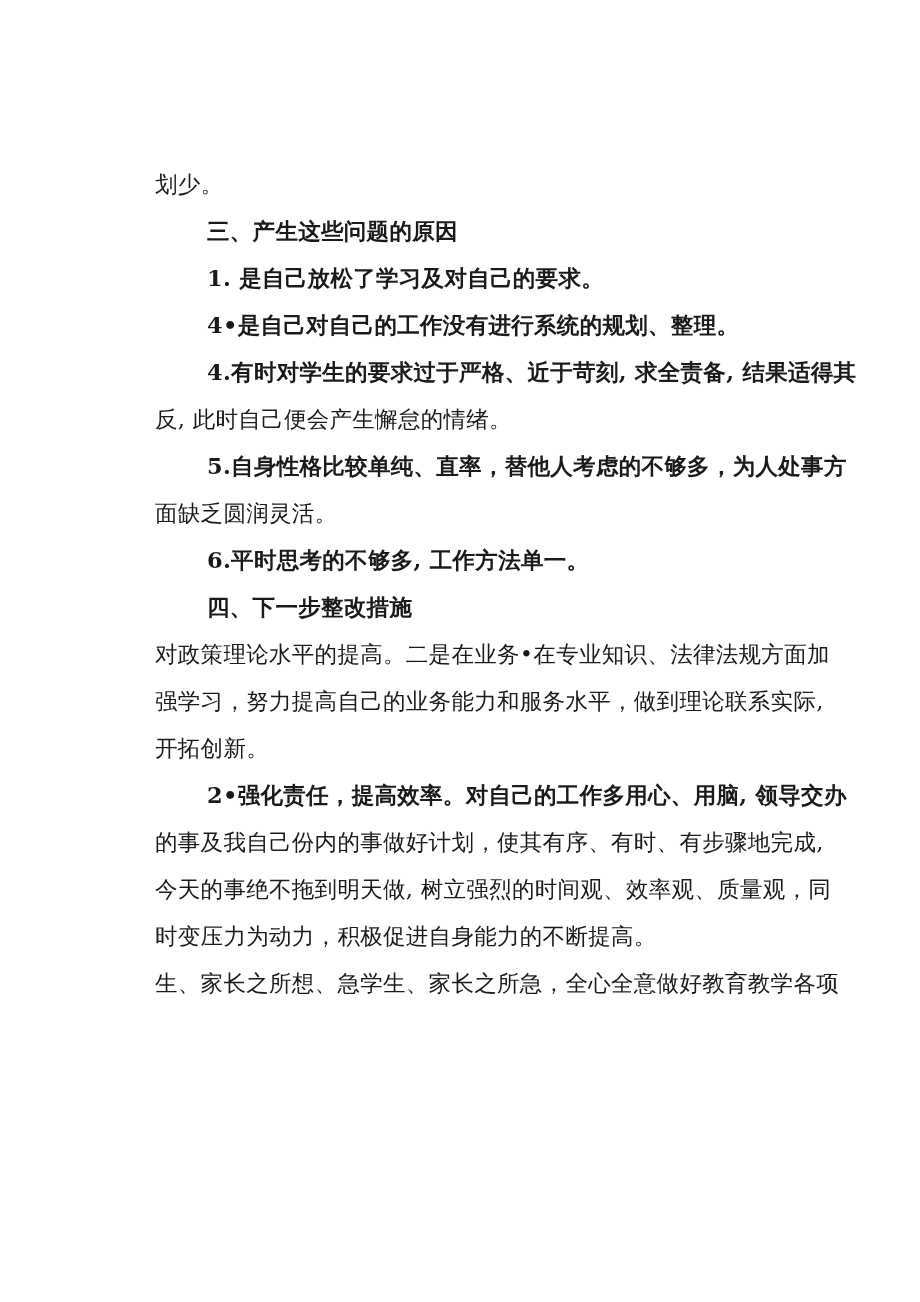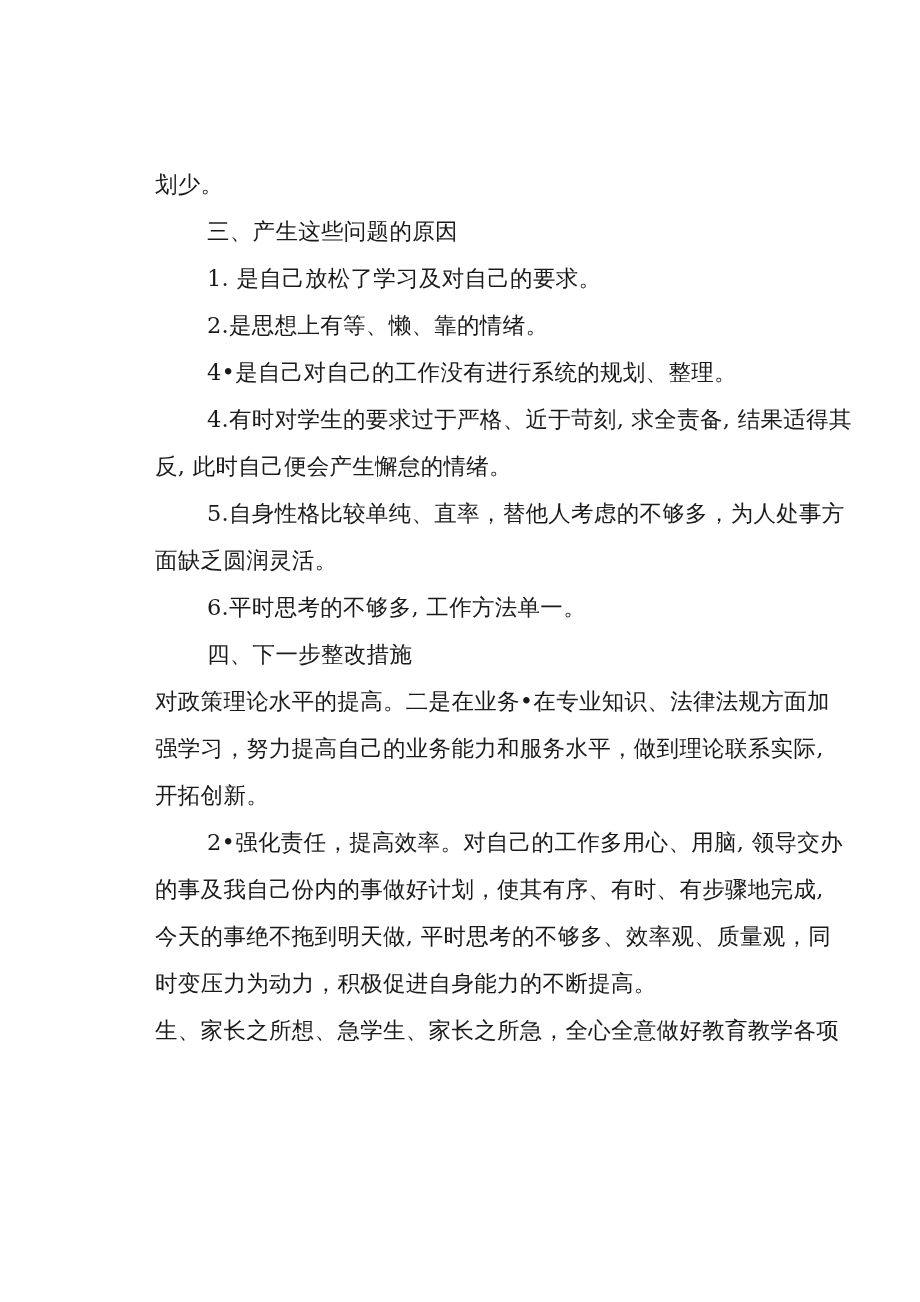--- a/index.html
+++ b/index.html
@@ -24,38 +24,38 @@
     }
     .line {
       height: 47px;
       line-height: 40px;
       font-size: 22.5px;
       white-space: nowrap;
       letter-spacing: 0.3px;
     }
     .indent {
       padding-left: 52px;
+      font-weight: bold;
     }
   </style>
 </head>
 <body>
 
 <div class="page">
   <div class="line">划少。</div>
   <div class="line indent">三、产生这些问题的原因</div>
   <div class="line indent">1. 是自己放松了学习及对自己的要求。</div>
-  <div class="line indent">2.是思想上有等、懒、靠的情绪。</div>
   <div class="line indent">4•是自己对自己的工作没有进行系统的规划、整理。</div>
   <div class="line indent">4.有时对学生的要求过于严格、近于苛刻, 求全责备, 结果适得其</div>
   <div class="line">反, 此时自己便会产生懈怠的情绪。</div>
   <div class="line indent">5.自身性格比较单纯、直率，替他人考虑的不够多，为人处事方</div>
   <div class="line">面缺乏圆润灵活。</div>
   <div class="line indent">6.平时思考的不够多, 工作方法单一。</div>
   <div class="line indent">四、下一步整改措施</div>
   <div class="line">对政策理论水平的提高。二是在业务•在专业知识、法律法规方面加</div>
   <div class="line">强学习，努力提高自己的业务能力和服务水平，做到理论联系实际,</div>
   <div class="line">开拓创新。</div>
   <div class="line indent">2•强化责任，提高效率。对自己的工作多用心、用脑, 领导交办</div>
   <div class="line">的事及我自己份内的事做好计划，使其有序、有时、有步骤地完成,</div>
-  <div class="line">今天的事绝不拖到明天做, 平时思考的不够多、效率观、质量观，同</div>
+  <div class="line">今天的事绝不拖到明天做, 树立强烈的时间观、效率观、质量观，同</div>
   <div class="line">时变压力为动力，积极促进自身能力的不断提高。</div>
   <div class="line">生、家长之所想、急学生、家长之所急，全心全意做好教育教学各项</div>
 </div>
 
 </body></html>

